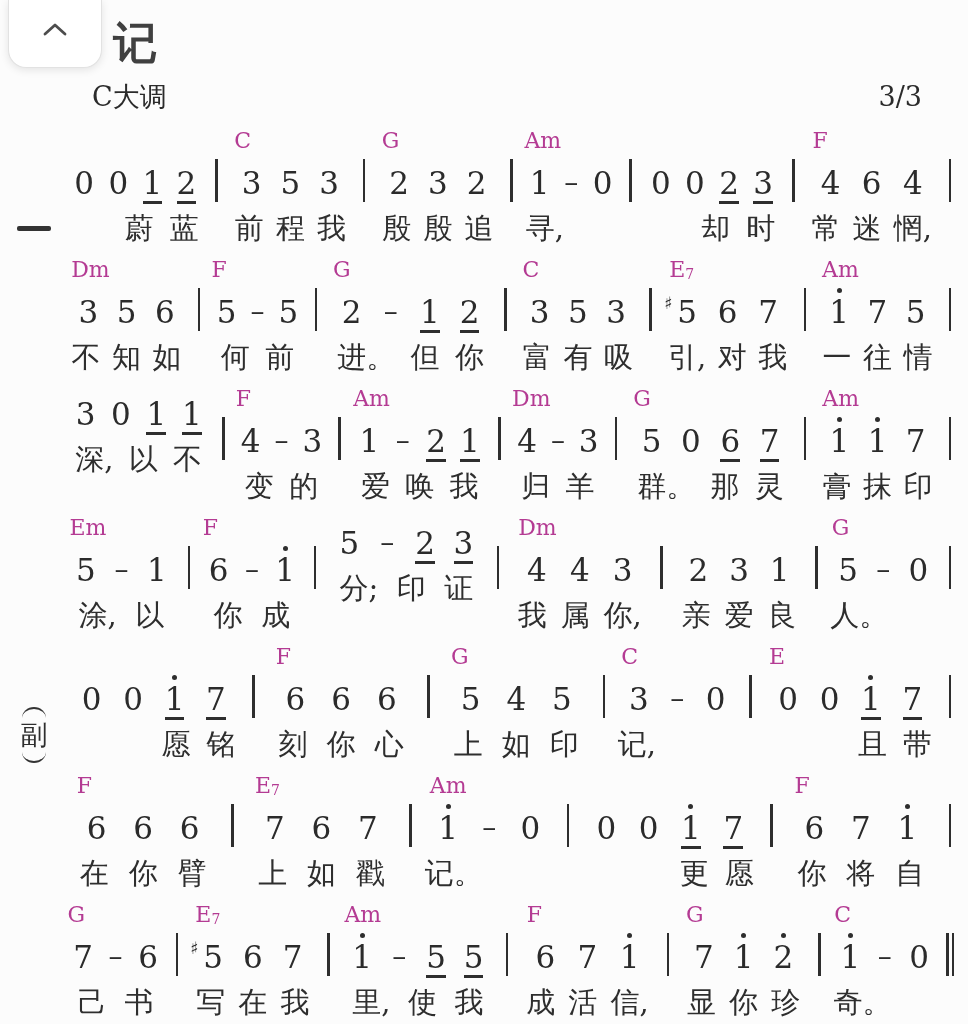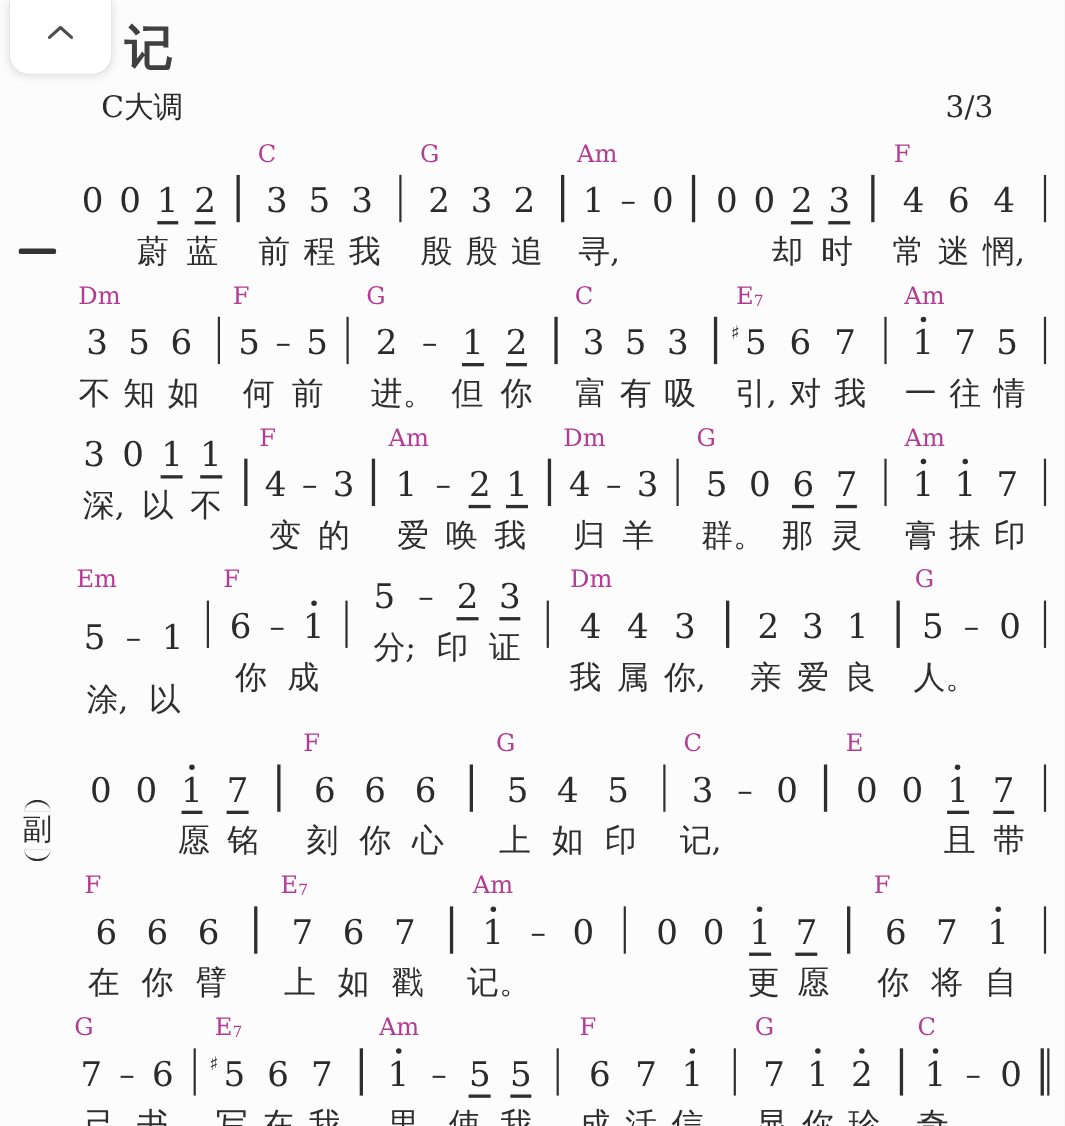--- a/index.html
+++ b/index.html
@@ -17,21 +17,21 @@
     display:flex;align-items:flex-start;justify-content:center;padding-top:22px;
     cursor:pointer;box-sizing:border-box;
   }
   
   .title{
     text-align:left;font-size:44px;font-weight:bold;letter-spacing:2px;
     word-spacing:26px;margin:10px 0 6px 0;color:#404040;padding-left:24px;
   }
   .keyrow{
     display:flex;justify-content:space-between;align-items:baseline;
-    padding:0 65px 0 92px;font-size:27px;height:40px;color:#2b2b2b;
+    padding:0 46px 0 92px;font-size:27px;height:40px;color:#2b2b2b;
   }
   
   .score{padding:8px 12px 0 8px;}
   .system{display:flex;margin-bottom:3px;}
   .gutter{width:52px;flex:0 0 52px;display:flex;flex-direction:column;
           justify-content:flex-end;align-items:center;}
   .content{flex:1;display:flex;align-items:stretch;}
   .measure{display:flex;flex-direction:column;min-width:0;}
   .barcol{flex:0 0 12px;display:flex;flex-direction:column;align-items:center;}
   .chord-row{height:27px;font-size:22px;color:#b43b93;line-height:27px;
@@ -702,21 +702,21 @@
             <div class="bar-wrap">
               <span class="bar"></span>
             </div>
             <div class="bar-space-bot"></div>
           </div>
         </div>
       </div>
       <div class="system">
         <div class="gutter"></div>
         <div class="content">
-          <div class="measure" style="flex-grow: 3; gap: 10px;">
+          <div class="measure" style="flex-grow: 3;">
             <div class="chord-row" style="padding-left: calc(16.6667% - 11px);">Em</div>
             <div class="notes-row">
               <span class="note">
                 <span class="octdot"></span>
                 <span class="num">5</span>
                 <span class="uline"></span>
               </span>
               <span class="note dash">
                 <span class="octdot"></span>
                 <span class="num">–</span>

